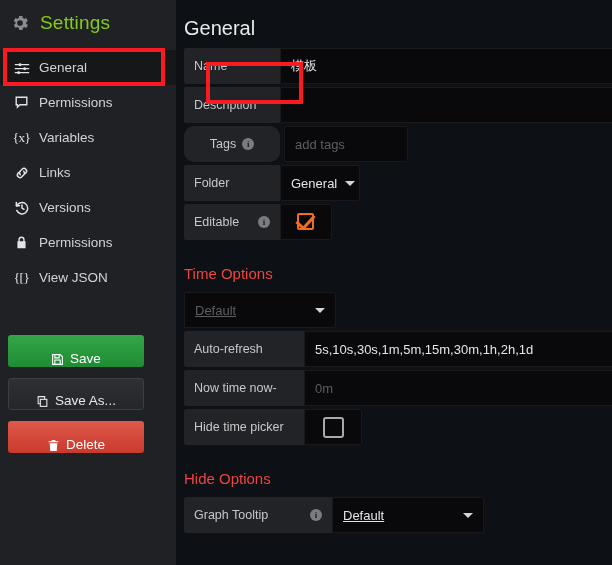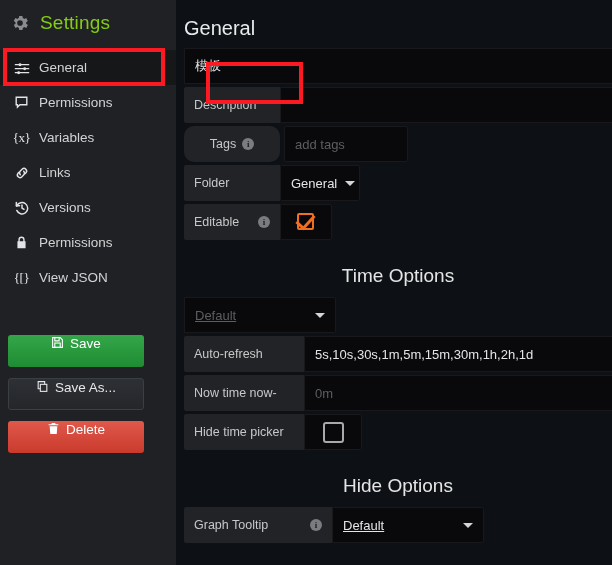--- a/index.html
+++ b/index.html
@@ -100,21 +100,21 @@
     position: absolute;
     left: 8px;
     top: 335px;
     width: 136px;
   }
   .btn {
     width: 136px;
     height: 32px;
     border-radius: 3px;
     display: flex;
-    align-items: flex-start;
+    align-items: flex-end;
     justify-content: center;
     gap: 6px;
     font-size: 13.5px;
     color: #ffffff;
     box-sizing: border-box;
     margin-bottom: 11px;
     border: none;
     font-family: "Liberation Sans", sans-serif;
   }
   .btn-save {
@@ -143,25 +143,24 @@
   .page-title {
     font-size: 20px;
     color: #e9eaeb;
     font-weight: 400;
     margin: 12px 0 0 0;
     padding-left: 3px;
     height: 36px;
     line-height: 32px;
   }
   .section-title {
-    font-size: 19px;
-    color: #e5e5e5;
+    font-size: 15px;
+    color: #ef4444;
     font-weight: 400;
     padding-left: 3px;
-    text-align: center;
   }
 
   .rows { padding-left: 3px; }
 
   .row {
     display: flex;
     align-items: stretch;
     margin-bottom: 3px;
     position: relative;
     height: 36px;
@@ -387,20 +386,21 @@
     <div class="hl-general"></div>
   </div>
 
   <div class="main">
 
     <div class="page-title">General</div>
 
     <div class="rows">
 
       <div class="row">
+        <div class="label w-name">Name</div>
         <div class="field grow">模板</div>
       </div>
 
       <div class="row">
         <div class="label w-name">Description</div>
         <div class="field grow"></div>
       </div>
 
       <div class="row">
         <div class="label w-tags">

